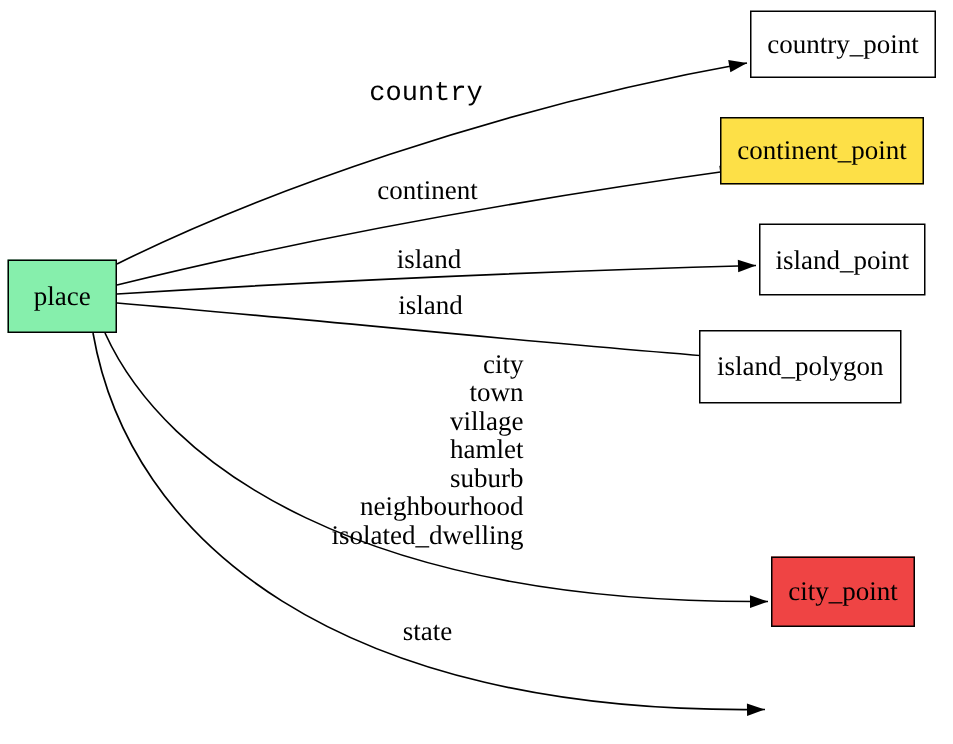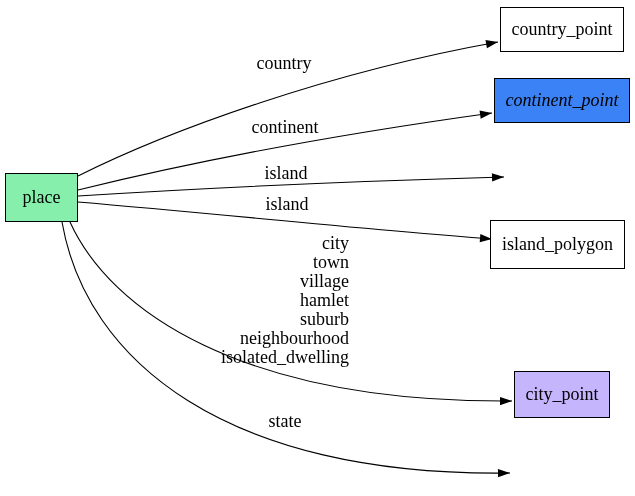--- a/index.html
+++ b/index.html
@@ -63,31 +63,34 @@
     <path class="edge-path" marker-end="url(#arrowhead)" d="M70,222 C110,310 240,403 512,401" style="stroke: rgb(0, 0, 0);"></path>
     <path class="edge-path" marker-end="url(#arrowhead)" d="M62,222 C86,360 225,477 510,473" style="stroke: rgb(0, 0, 0);"></path>
   </svg>
 
   <div class="node" style="left: 5px; top: 173px; width: 73px; height: 49px; background: #86efac; border-color: rgb(0, 0, 0);">
     <span>place</span>
   </div>
   <div class="node" style="left: 500px; top: 7px; width: 124px; height: 45px; background: rgb(255, 255, 255); border-color: rgb(0, 0, 0);">
     <span>country_point</span>
   </div>
-  <div class="node" style="left: 494px; top: 78px; width: 136px; height: 45px; background: #3b82f6; border-color: rgb(0, 0, 0); font-style: italic;">
+  <div class="node" style="left: 480px; top: 78px; width: 136px; height: 45px; background: #fde047; border-color: rgb(0, 0, 0);">
     <span>continent_point</span>
   </div>
-  <div class="node" style="left: 490px; top: 220px; width: 135px; height: 49px; background: rgb(255, 255, 255); border-color: rgb(0, 0, 0);">
+  <div class="node" style="left: 506px; top: 149px; width: 111px; height: 48px; background: rgb(255, 255, 255); border-color: rgb(0, 0, 0);">
+    <span>island_point</span>
+  </div>
+  <div class="node" style="left: 466px; top: 220px; width: 135px; height: 49px; background: rgb(255, 255, 255); border-color: rgb(0, 0, 0);">
     <span>island_polygon</span>
   </div>
-  <div class="node" style="left: 514px; top: 371px; width: 96px; height: 47px; background: #c4b5fd; border-color: rgb(0, 0, 0);">
+  <div class="node" style="left: 514px; top: 371px; width: 96px; height: 47px; background: #ef4444; border-color: rgb(0, 0, 0);">
     <span>city_point</span>
   </div>
 
-  <div class="edge-label" style="left: 284px; top: 63px;">country</div>
+  <div class="edge-label" style="left: 284px; top: 63px; font-family: Liberation Mono, monospace;">country</div>
   <div class="edge-label" style="left: 285px; top: 127px;">continent</div>
   <div class="edge-label" style="left: 286px; top: 173px;">island</div>
   <div class="edge-label" style="left: 287px; top: 204px;">island</div>
   <div class="edge-label" style="left: 285px; top: 300px; text-align: right;">city
 town
 village
 hamlet
 suburb
 neighbourhood
 isolated_dwelling</div>

